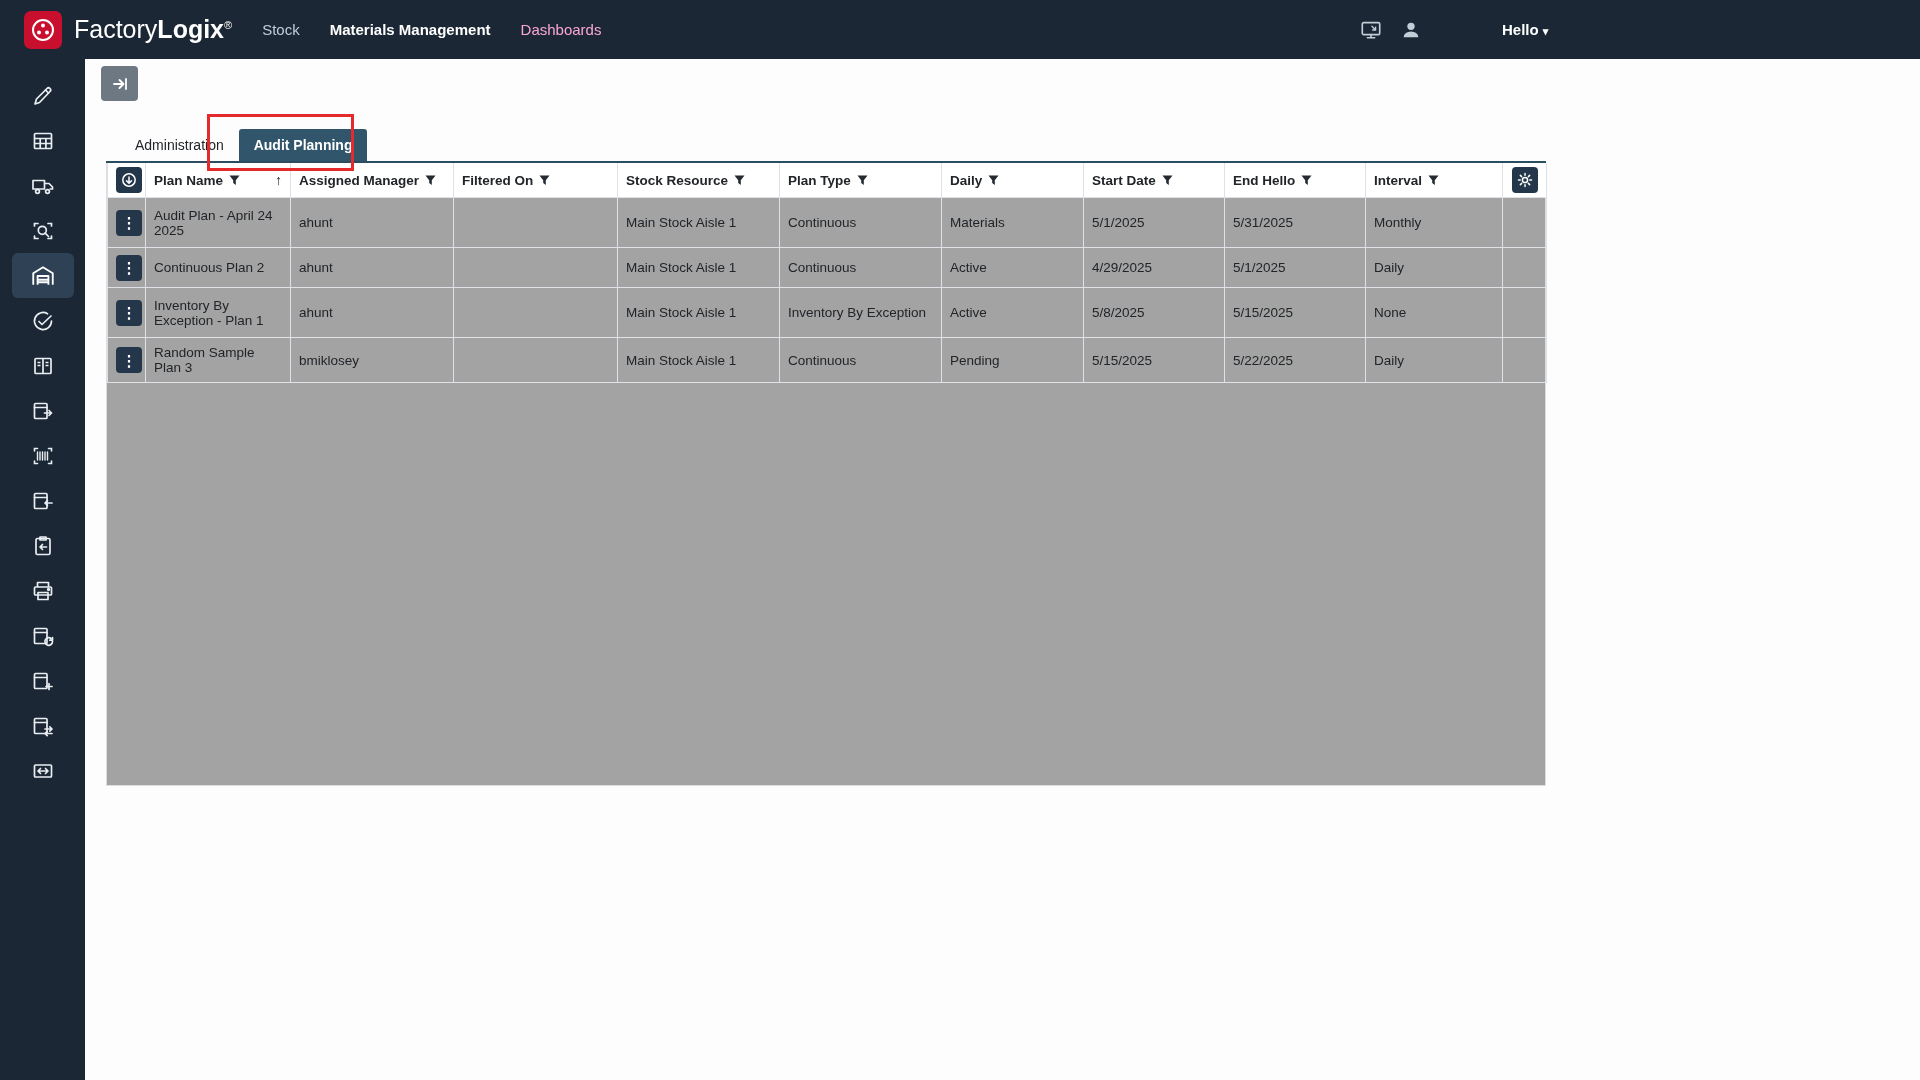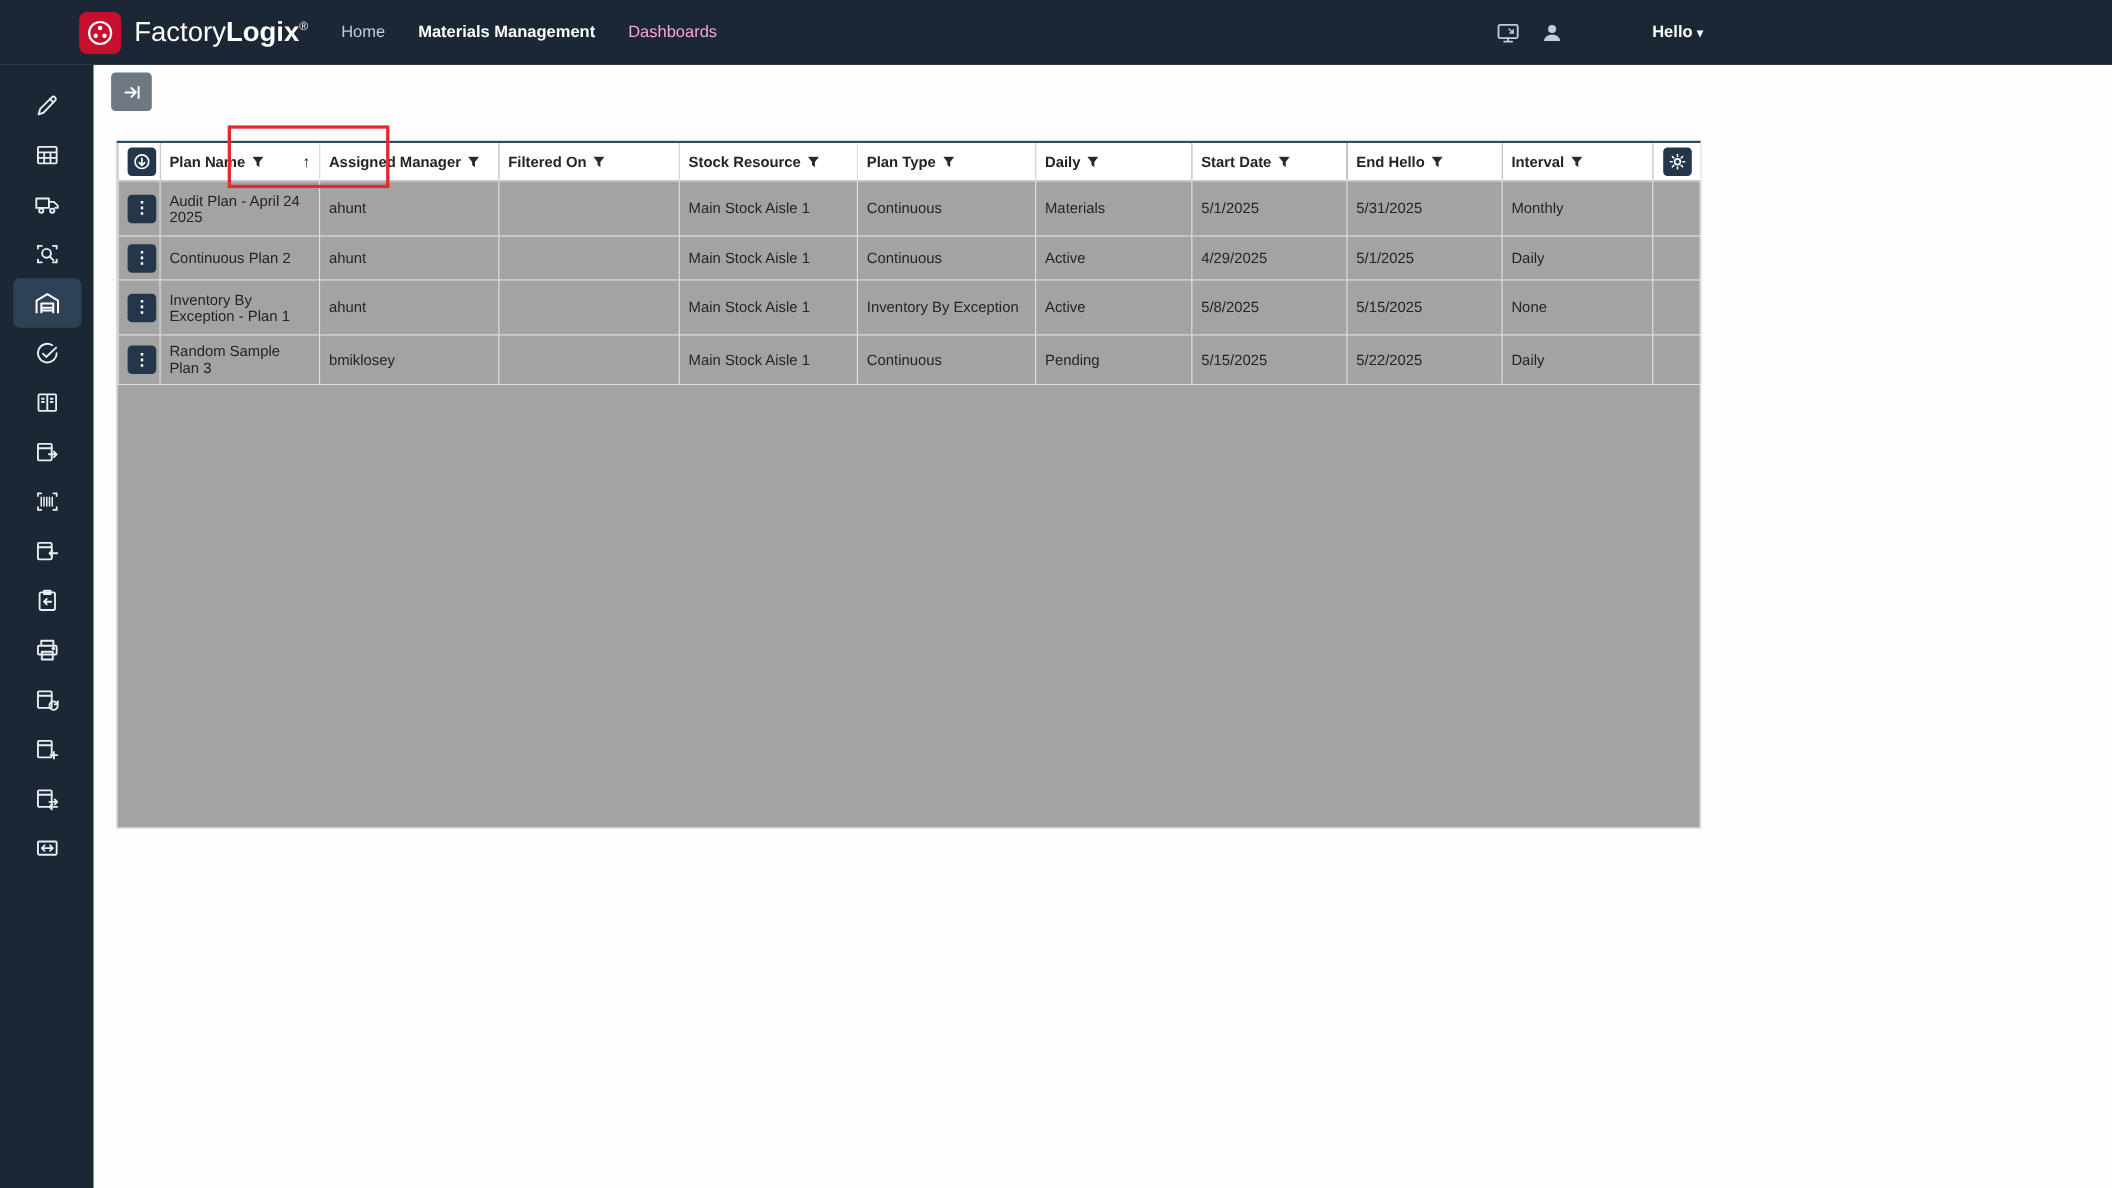--- a/index.html
+++ b/index.html
@@ -1,21 +1,21 @@
 <!DOCTYPE html>
 <html><head>
 <meta charset="utf-8">
 <style>
   * { margin:0; padding:0; box-sizing:border-box; }
   html,body { width:1920px; height:1080px; overflow:hidden; background:#fdfdfd;
               font-family:"Liberation Sans", sans-serif; }
 
   
   .topbar { position:absolute; top:0; left:0; width:1920px; height:59px;
-            background:#1b2734; display:flex; align-items:center; z-index:20;padding-left:48px; }
+            background:#1b2734; display:flex; align-items:center; z-index:20; }
   .logo-badge { width:38px; height:38px; margin-left:24px; background:#c8102e;
                 border-radius:7px; display:flex; align-items:center; justify-content:center; flex:0 0 auto; }
   .brand { color:#ffffff; font-size:25px; margin-left:12px; font-weight:400; white-space:nowrap; }
   .brand b { font-weight:700; }
   .brand sup { font-size:11px; font-weight:400; }
   .topnav { display:flex; gap:30px; margin-left:30px; align-items:center; }
   .nav-item { font-size:15px; cursor:pointer; white-space:nowrap; }
   .nav-item.n0 { color:#c3cdd7; }
   .nav-item.n1 { color:#ffffff; font-weight:600; }
   .nav-item.n2 { color:#f9a8d4; }
@@ -76,21 +76,21 @@
   <div class="logo-badge">
     <svg width="28" height="28" viewBox="0 0 28 28">
       <circle cx="14" cy="14" r="10" fill="none" stroke="#ffffff" stroke-width="2"></circle>
       <circle cx="14" cy="9.5" r="2" fill="#ffffff"></circle>
       <circle cx="10" cy="16.5" r="2" fill="#ffffff"></circle>
       <circle cx="18" cy="16.5" r="2" fill="#ffffff"></circle>
     </svg>
   </div>
   <div class="brand"><span>Factory</span><b>Logix</b><sup>®</sup></div>
   <div class="topnav">
-    <div class="nav-item n0">Home</div>
+    <div class="nav-item n0">Stock</div>
     <div class="nav-item n1">Materials Management</div>
     <div class="nav-item n2">Dashboards</div>
   </div>
   <div class="topbar-right">
     <div class="tb-iconbtn">
       <svg width="22" height="22" viewBox="0 0 24 24" fill="none" stroke="#c3cdd7" stroke-width="1.8" stroke-linecap="round">
         <rect x="2.5" y="4" width="19" height="13" rx="1.5"></rect>
         <path d="M12 17 v3 M8 20.5 h8"></path>
         <path d="M13 8 l4 4 M17 8.8 V12 h-3.2" stroke-width="1.5"></path>
       </svg>
@@ -221,20 +221,24 @@
 
 <div class="main">
 
   <div class="collapse-btn">
     <svg width="18" height="18" viewBox="0 0 18 18" fill="none" stroke="#ffffff" stroke-width="1.8" stroke-linecap="round" stroke-linejoin="round">
       <path d="M3 9 h9 M8.5 5 L12.5 9 8.5 13 M15 4 v10"></path>
     </svg>
   </div>
 
   <div class="panel">
+    <div class="tabs">
+      <div class="tab">Administration</div>
+      <div class="tab active">Audit Planning</div>
+    </div>
     <div class="tab-underline"></div>
 
     <div class="panel-body">
       <table class="grid">
         <colgroup>
           <col style="width:38px">
             <col style="width:145px">
             <col style="width:163px">
             <col style="width:164px">
           <col style="width:162px">

